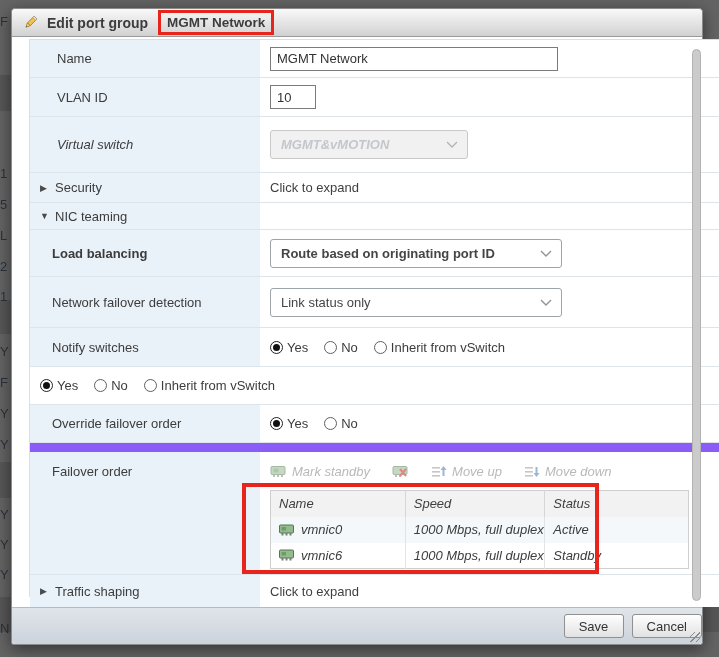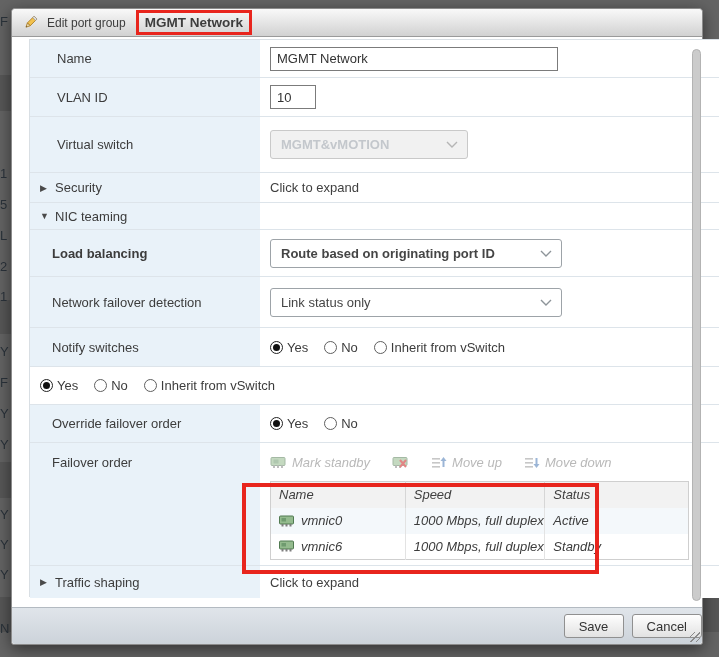--- a/index.html
+++ b/index.html
@@ -12,21 +12,21 @@
   .bg-frag { position:absolute; font-size:13px; color:#2b333b; }
   .bg-icon-bit { position:absolute; width:7px; height:7px; border-radius:2px; background:#c9a84d; opacity:.75; }
 
   
   .dialog { position:absolute; left:11px; top:8px; width:692px; height:637px;
             background:#ffffff; border:1px solid #8b8b8b; border-radius:4px 4px 3px 3px;
             box-shadow:0 4px 16px rgba(0,0,0,0.5); }
   .titlebar { height:28px; display:flex; align-items:center; gap:8px; padding-left:10px;
               background:linear-gradient(#f9f9f9,#d1d1d1); border-bottom:1px solid #9a9a9a;
               border-radius:4px 4px 0 0; }
-  .title-label { font-size:12px; font-weight:normal; color:#3d3d3d; }
+  .title-label { font-size:14px; font-weight:bold; color:#3d3d3d; }
   .title-highlight { font-size:13.5px; font-weight:bold; color:#3d3d3d;
                      border:3px solid #e8251d; padding:2px 6px; margin-left:2px; background:transparent; }
 
   
   .content { position:absolute; left:17px; top:30px; width:692px; height:558px;
              border:1px solid #d9dfe4; border-bottom:none; background:#8b5cf6; }
   .row { display:flex; border-bottom:1px solid #dde4ea; }
   .row:last-child { border-bottom:none; }
   .row-label { width:230px; background:#e9f2f9; font-size:13px; color:#3c3c3c;
                display:flex; align-items:center; padding-left:27px; flex-shrink:0; }
@@ -151,21 +151,21 @@
       </div>
     </div>
 
     <div class="row" style="height:39px;">
       <div class="row-label">VLAN ID</div>
       <div class="row-content">
         <input class="text-input input-vlan" value="10" style="">
       </div>
     </div>
 
-    <div class="row" style="height:56px;">
+    <div class="row" style="height:56px;font-style:italic;">
       <div class="row-label">Virtual switch</div>
       <div class="row-content">
         <div class="select disabled w198">
           <span>MGMT&amp;vMOTION</span>
           <span style="display:inline-flex;">
             <svg width="12" height="7" viewBox="0 0 12 7">
                 <polyline points="1,1 6,6 11,1" fill="none" stroke="#b5b5b5" stroke-width="1.4"></polyline>
               </svg>
           </span>
         </div>
@@ -266,21 +266,21 @@
             <span>Yes</span>
           </label>
           <label class="radio-option">
             <span class="radio"></span>
             <span>No</span>
           </label>
         </div>
       </div>
     </div>
 
-    <div class="row" style="height:123px;">
+    <div class="row" style="height:123px;margin-top:9px;">
       <div class="row-label sub top-align">Failover order</div>
       <div class="row-content top-align">
         <div class="fo-toolbar">
           <span class="tool-btn">
             <svg width="17" height="13" viewBox="0 0 17 13">
               <rect x="1" y="1.5" width="14" height="8" rx="1" fill="#94bb8e" stroke="#5a805a" stroke-width="1"></rect>
               <rect x="3.5" y="3.5" width="5" height="4" fill="#6f9b6f"></rect>
               <rect x="3" y="9.5" width="2" height="2.5" fill="#8a8a8a"></rect>
               <rect x="7" y="9.5" width="2" height="2.5" fill="#8a8a8a"></rect>
               <rect x="11" y="9.5" width="2" height="2.5" fill="#8a8a8a"></rect>

